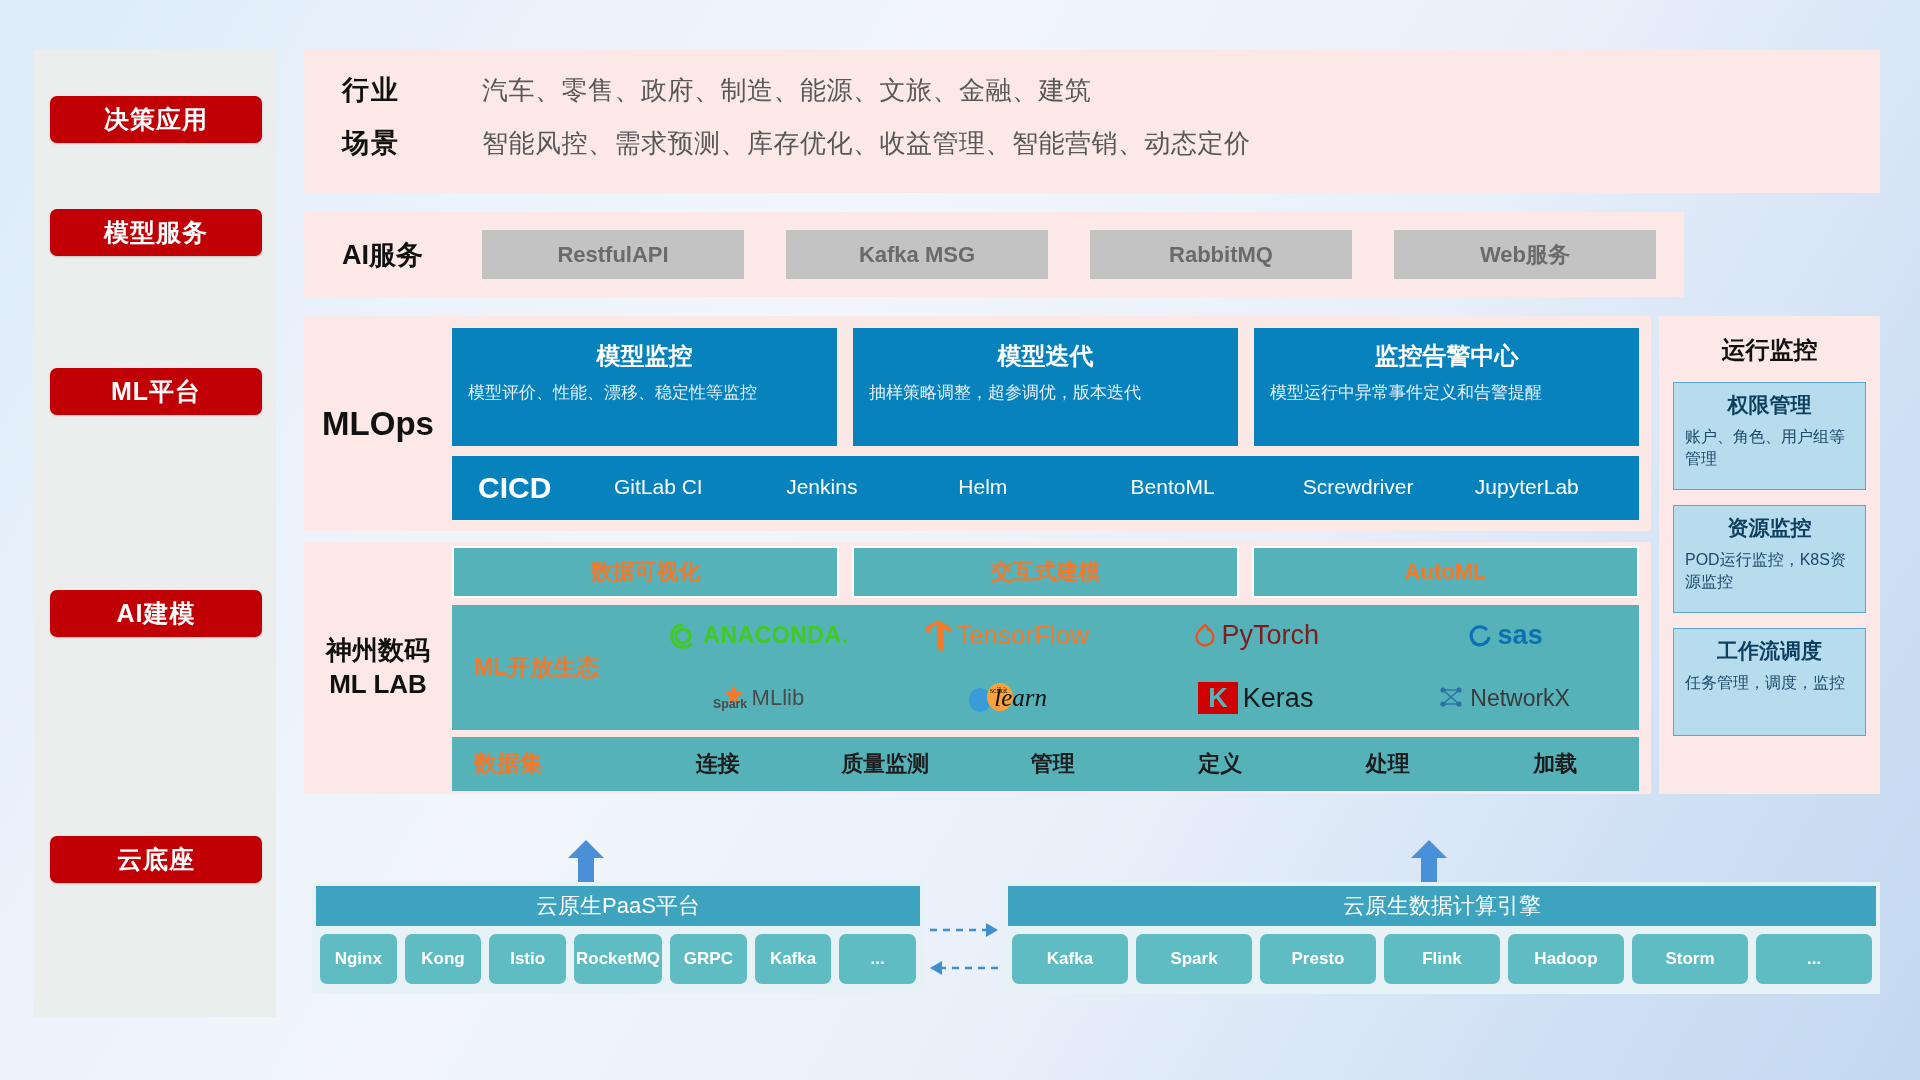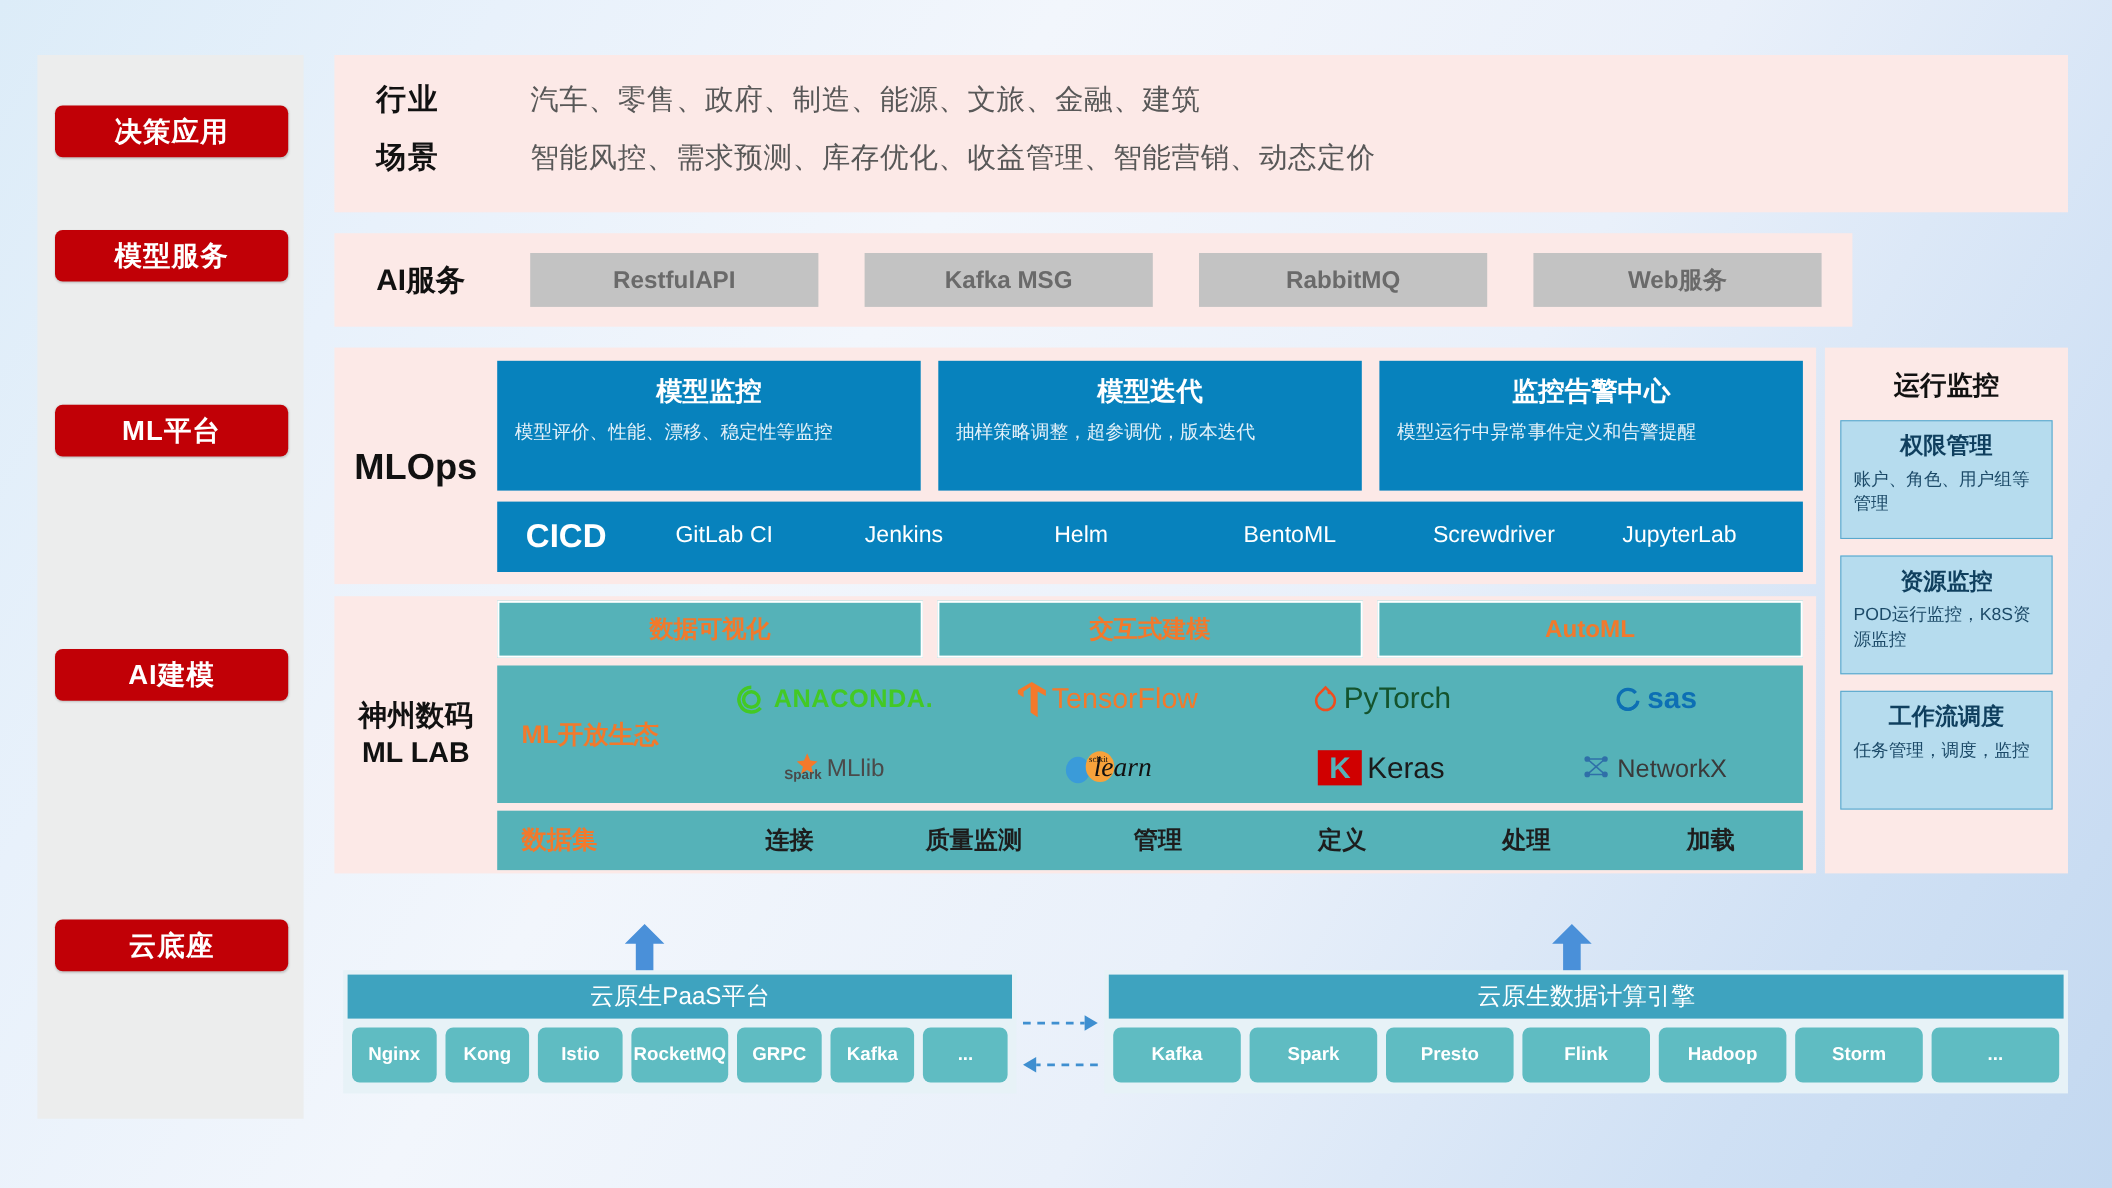--- a/index.html
+++ b/index.html
@@ -253,21 +253,21 @@
               <polygon points="12,0 24,7 24,12 17,8 17,30 11,26 11,4 5,8 5,13 0,10 0,7" fill="#f4792b"></polygon>
             </svg>
             <span class="logo-txt" style="color:#f4792b;font-size:26px">TensorFlow</span>
           </div>
 
           <div class="logo">
             <svg width="24" height="28" viewBox="0 0 24 28">
               <path d="M12 3 L18 9 a8.5 8.5 0 1 1 -12 0 Z" fill="none" stroke="#f04d1e" stroke-width="2.3"></path>
               <circle cx="15.5" cy="7.5" r="1.7" fill="#f04d1e"></circle>
             </svg>
-            <span class="logo-txt" style="color:#14532d;font-size:27px">PyTorch</span>
+            <span class="logo-txt" style="color:#7f1d1d;font-size:27px">PyTorch</span>
           </div>
 
           <div class="logo">
             <svg width="26" height="26" viewBox="0 0 26 26">
               <path d="M20 7a9 9 0 1 0 2 7" fill="none" stroke="#0d6fb4" stroke-width="3"></path>
               <path d="M6 19a9 9 0 0 0 14-1" fill="none" stroke="#0d6fb4" stroke-width="3"></path>
             </svg>
             <span class="logo-txt" style="color:#0d6fb4;font-size:27px;font-weight:600">sas</span>
           </div>
 

